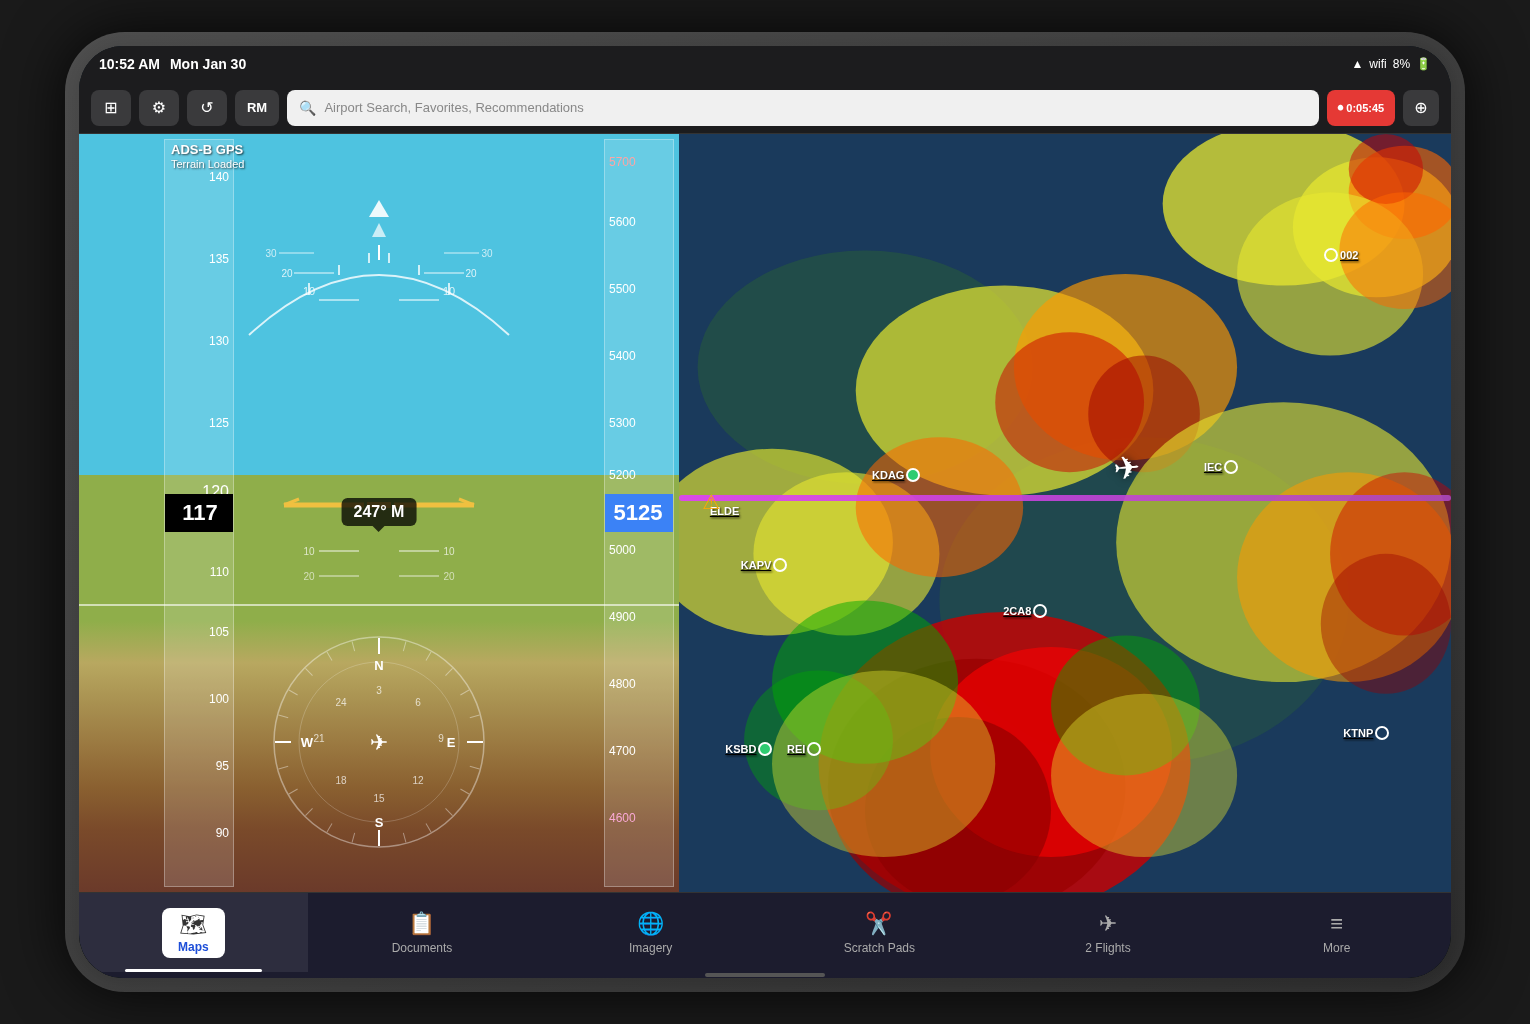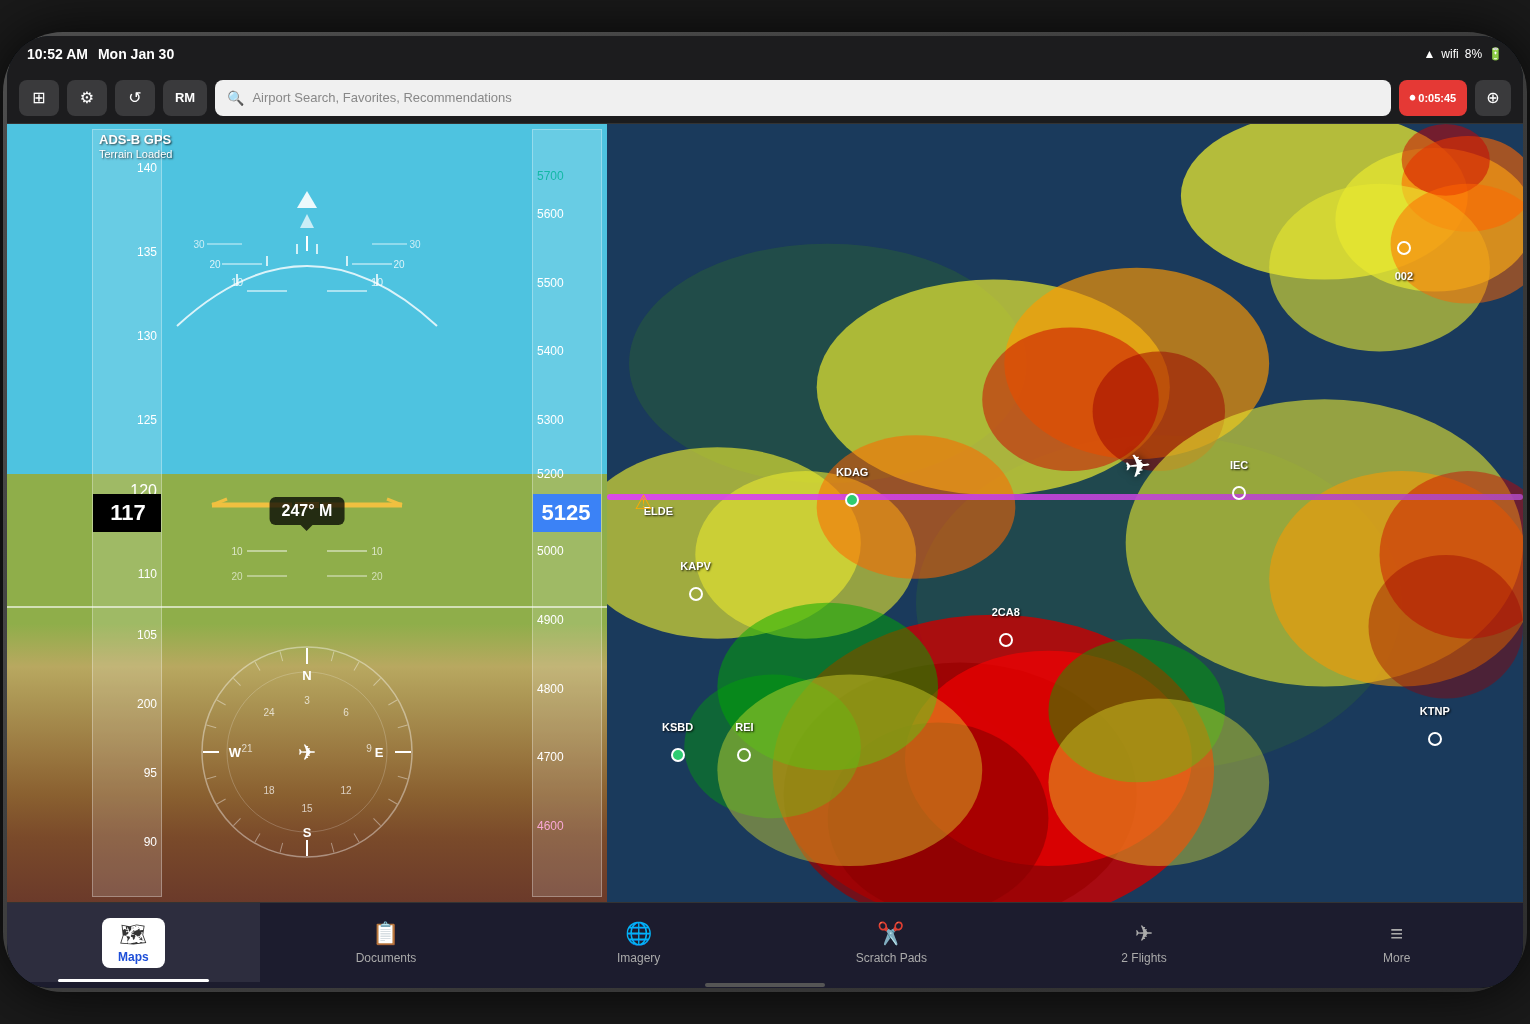--- a/index.html
+++ b/index.html
@@ -8,25 +8,25 @@
       height: 1024px;
       background: #1a1a1a;
       display: flex;
       align-items: center;
       justify-content: center;
       font-family: -apple-system, BlinkMacSystemFont, 'Helvetica Neue', Arial, sans-serif;
       overflow: hidden;
     }
 
     .tablet-outer {
-      width: 1524px;
+      width: 1400px;
       height: 960px;
       background: linear-gradient(145deg, #4a4a4a, #2a2a2a);
       border-radius: 60px;
-      padding: 4px;
+      padding: 14px;
       box-shadow: 0 0 60px rgba(0,0,0,0.8), inset 0 0 20px rgba(255,255,255,0.05);
       position: relative;
     }
 
     .tablet-inner {
       width: 100%;
       height: 100%;
       background: #000;
       border-radius: 44px;
       overflow: hidden;
@@ -300,23 +300,24 @@
     .map-bg {
       position: absolute;
       inset: 0;
       background: #1a3a5c;
     }
 
     
     .airport-marker {
       position: absolute;
       display: flex;
-      flex-direction: column;
-      align-items: center;
-      gap: 15px;
+      flex-direction: row;
+      align-items: center;
+      gap: 2px;
+      text-decoration: underline;
     }
     .airport-circle {
       width: 14px;
       height: 14px;
       border-radius: 50%;
       border: 2px solid #fff;
       background: transparent;
     }
     .airport-circle.green {
       background: #2ecc71;
@@ -533,28 +534,28 @@
           </div>
 
           <div class="speed-tape">
             <div style="position:absolute;top:4%;right:4px;color:#fff;font-size:12px;">140</div>
             <div style="position:absolute;top:15%;right:4px;color:#fff;font-size:12px;">135</div>
             <div style="position:absolute;top:26%;right:4px;color:#fff;font-size:12px;">130</div>
             <div style="position:absolute;top:37%;right:4px;color:#fff;font-size:12px;">125</div>
             <div style="position:absolute;top:46%;right:4px;color:#fff;font-size:16px;">120</div>
             <div style="position:absolute;top:57%;right:4px;color:#fff;font-size:12px;">110</div>
             <div style="position:absolute;top:65%;right:4px;color:#fff;font-size:12px;">105</div>
-            <div style="position:absolute;top:74%;right:4px;color:#fff;font-size:12px;">200</div>
+            <div style="position:absolute;top:74%;right:4px;color:#fff;font-size:12px;">100</div>
             <div style="position:absolute;top:83%;right:4px;color:#fff;font-size:12px;">95</div>
             <div style="position:absolute;top:92%;right:4px;color:#fff;font-size:12px;">90</div>
             <div class="speed-value-box">117</div>
           </div>
 
           <div class="alt-tape">
-            <div style="position:absolute;top:2%;left:4px;color:#14b8a6;font-size:12px;margin-top:24px;">5700</div>
+            <div style="position:absolute;top:2%;left:4px;color:#fca5a5;font-size:12px;">5700</div>
             <div style="position:absolute;top:10%;left:4px;color:#fff;font-size:12px;">5600</div>
             <div style="position:absolute;top:19%;left:4px;color:#fff;font-size:12px;">5500</div>
             <div style="position:absolute;top:28%;left:4px;color:#fff;font-size:12px;">5400</div>
             <div style="position:absolute;top:37%;left:4px;color:#fff;font-size:12px;">5300</div>
             <div style="position:absolute;top:44%;left:4px;color:#fff;font-size:12px;">5200</div>
             <div style="position:absolute;top:54%;left:4px;color:#fff;font-size:12px;">5000</div>
             <div style="position:absolute;top:63%;left:4px;color:#fff;font-size:12px;">4900</div>
             <div style="position:absolute;top:72%;left:4px;color:#fff;font-size:12px;">4800</div>
             <div style="position:absolute;top:81%;left:4px;color:#fff;font-size:12px;">4700</div>
             <div style="position:absolute;top:90%;left:4px;color:#f9a8d4;font-size:12px;">4600</div>

